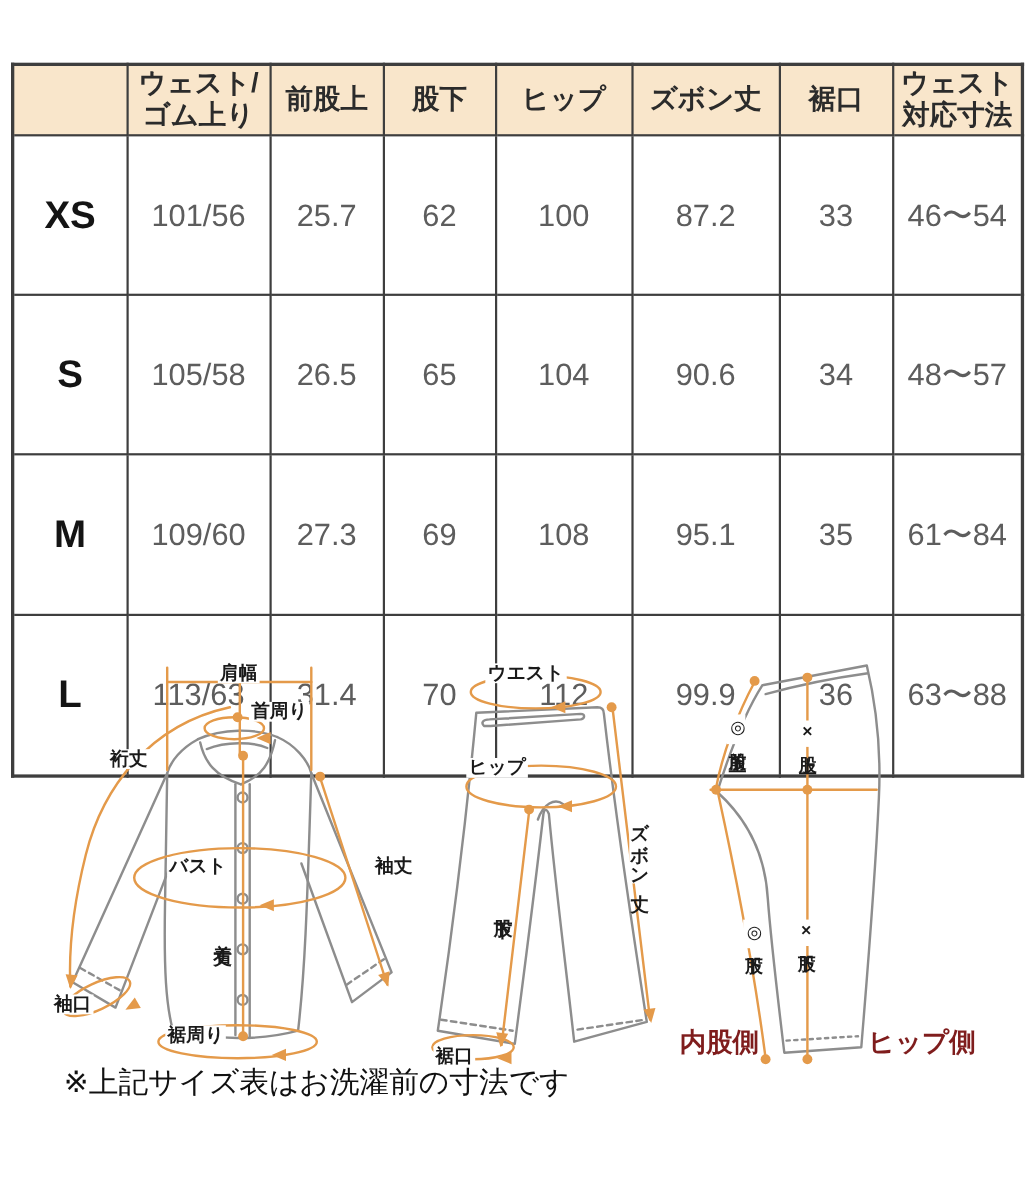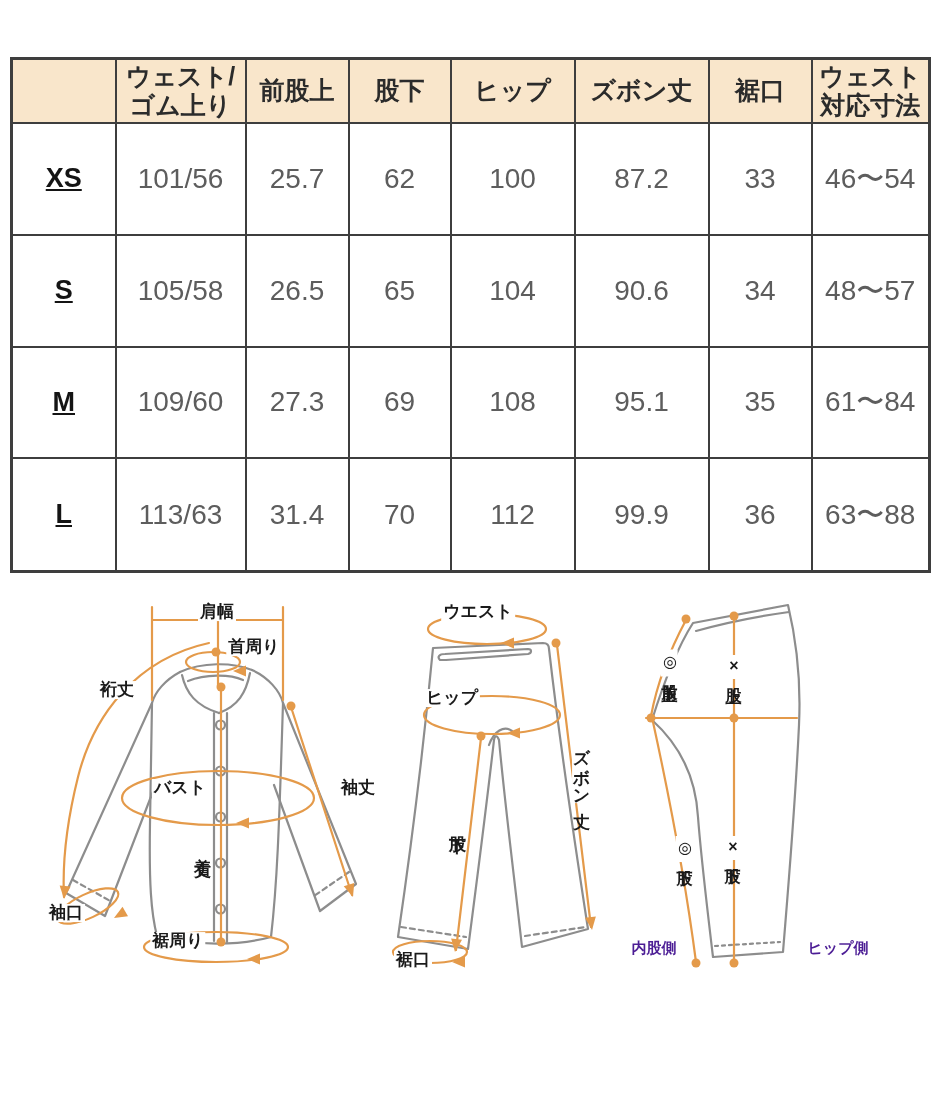--- a/index.html
+++ b/index.html
@@ -1,35 +1,35 @@
 <!DOCTYPE html>
 <html><head>
 <meta charset="utf-8">
 <style>
   html,body{margin:0;padding:0;background:#ffffff;}
   #page{position:relative;width:940px;height:1093px;background:#ffffff;overflow:hidden;
         font-family:"Liberation Sans","DejaVu Sans",sans-serif;}
 
   
-  table.size-table{position:absolute;left:10px;top:57px;width:918px;height:516px;
+  table.size-table{position:absolute;left:10px;top:57px;width:918px;height:650px;
     border-collapse:collapse;table-layout:fixed;border:3px solid #3e3e3e;}
   table.size-table th,table.size-table td{border:2px solid #3e3e3e;text-align:center;vertical-align:middle;padding:0;}
   table.size-table thead th{background:#f9e6cb;color:#2b2b2b;font-size:25px;font-weight:600;
     line-height:1.18;white-space:pre-line;height:62px;}
   table.size-table td{font-size:28px;color:#5d5d5d;font-weight:400;}
-  table.size-table td.size-cell{font-size:27px;color:#141414;font-weight:600;text-decoration:underline;}
+  table.size-table td.size-cell{font-size:35px;color:#141414;font-weight:600;}
 
   
   .diagram{position:absolute;left:0;top:585px;width:820px;height:400px;}
   .diagram svg{position:absolute;left:0;top:0;}
   .dlabel{position:absolute;transform:translate(-50%,-50%);font-weight:bold;font-size:17px;
     color:#1a1a1a;background:#ffffff;padding:0 2px;white-space:nowrap;line-height:1.05;}
   .dlabel.vert{writing-mode:vertical-rl;text-orientation:upright;letter-spacing:2px;padding:2px 0;}
   .dlabel.small{font-size:16px;letter-spacing:1px;}
-  .dlabel.gray{color:#4c1d95;font-size:15px;background:transparent;}
+  .dlabel.gray{color:#7f1d1d;font-size:24px;background:transparent;}
 
   .footnote{position:absolute;left:58px;top:966px;font-size:27px;color:#111111;font-weight:500;}
 </style>
 </head>
 <body>
 
 <div id="page">
 
   <table class="size-table">
     <colgroup>
@@ -204,13 +204,14 @@
     <div class="dlabel" style="left:413px;top:375px">裾口</div>
 
     <div class="dlabel vert small" style="left:669px;top:78px">◎前股上</div>
     <div class="dlabel vert small" style="left:733px;top:82px">×股上</div>
     <div class="dlabel vert small" style="left:684px;top:264px">◎股下</div>
     <div class="dlabel vert small" style="left:732px;top:263px">×股下</div>
     <div class="dlabel gray" style="left:654px;top:363px">内股側</div>
     <div class="dlabel gray" style="left:838px;top:363px">ヒップ側</div>
   </div>
 
+  <div class="footnote">※上記サイズ表はお洗濯前の寸法です</div>
 </div>
 
 </body></html>

